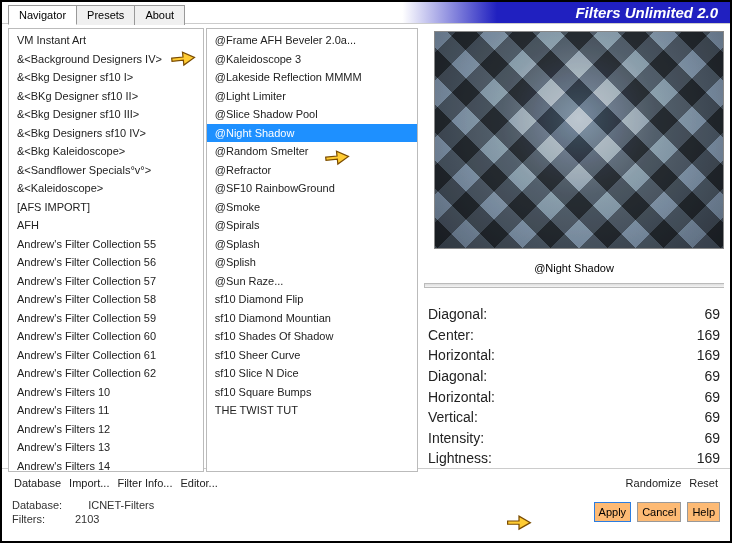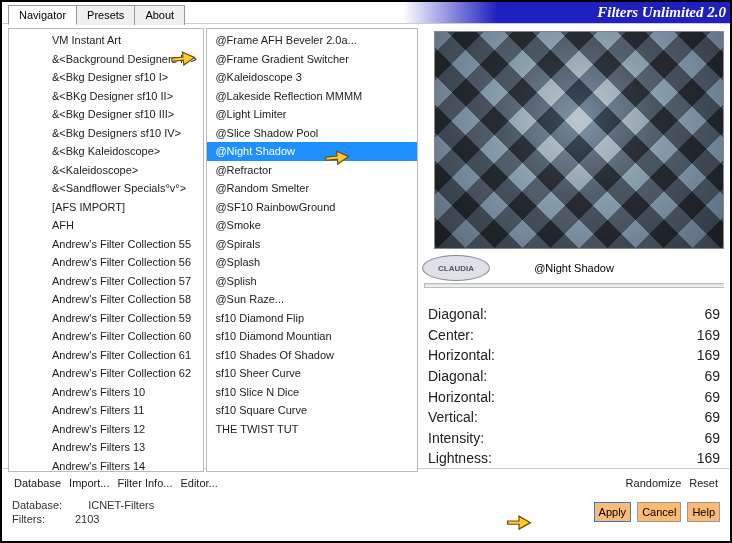--- a/index.html
+++ b/index.html
@@ -14,27 +14,27 @@
   border: 2px solid #000;
 }
 .header {
   background: linear-gradient(to right, #fff 0%, #fff 55%, #2020c0 68%, #2020c0 100%);
   height: 22px;
   position: relative;
   border-bottom: 1px solid #ccc;
 }
 .header-title {
   position: absolute;
-  right: 4px;
+  right: 12px;
   top: 2px;
   color: #fff;
   font-weight: bold;
   font-style: italic;
   font-size: 15px;
-  font-family: Liberation Serif, serif;
+  font-family: Liberation Sans, sans-serif;
 }
 .tabs {
   position: absolute;
   top: 3px;
   left: 6px;
   display: flex;
 }
 .tab {
   padding: 3px 10px 3px 10px;
   border: 1px solid #999;
@@ -54,21 +54,21 @@
   display: flex;
   height: 448px;
   padding: 4px 6px 0 6px;
 }
 .panel-a, .panel-b {
   border: 1px solid #bbb;
   background: #fff;
   overflow: hidden;
   position: relative;
 }
-.panel-a { width: 202px; margin-right: 2px; padding-left: 35px; }
+.panel-a { width: 202px; margin-right: 2px; }
 .panel-b { width: 219px; margin-right: 6px; }
 .listbox {
   height: 100%;
   overflow-y: scroll;
   padding: 2px 0;
 }
 .list-item {
   padding: 1px 6px 1px 8px;
   font-size: 11px;
   white-space: nowrap;
@@ -213,22 +213,22 @@
 
   <div class="panel-a">
     <div class="listbox list-scrollbar" id="listA">
         <div class="list-item">VM Instant Art</div>
         <div class="list-item">&amp;&lt;Background Designers IV&gt;</div>
         <div class="list-item">&amp;&lt;Bkg Designer sf10 I&gt;</div>
         <div class="list-item">&amp;&lt;BKg Designer sf10 II&gt;</div>
         <div class="list-item">&amp;&lt;Bkg Designer sf10 III&gt;</div>
         <div class="list-item">&amp;&lt;Bkg Designers sf10 IV&gt;</div>
         <div class="list-item">&amp;&lt;Bkg Kaleidoscope&gt;</div>
+        <div class="list-item">&amp;&lt;Sandflower Specials°v°&gt;</div>
         <div class="list-item">&amp;&lt;Kaleidoscope&gt;</div>
-        <div class="list-item">&amp;&lt;Sandflower Specials°v°&gt;</div>
         <div class="list-item">[AFS IMPORT]</div>
         <div class="list-item">AFH</div>
         <div class="list-item">Andrew's Filter Collection 55</div>
         <div class="list-item">Andrew's Filter Collection 56</div>
         <div class="list-item">Andrew's Filter Collection 57</div>
         <div class="list-item">Andrew's Filter Collection 58</div>
         <div class="list-item">Andrew's Filter Collection 59</div>
         <div class="list-item">Andrew's Filter Collection 60</div>
         <div class="list-item">Andrew's Filter Collection 61</div>
         <div class="list-item">Andrew's Filter Collection 62</div>
@@ -236,49 +236,47 @@
         <div class="list-item">Andrew's Filters 11</div>
         <div class="list-item">Andrew's Filters 12</div>
         <div class="list-item">Andrew's Filters 13</div>
         <div class="list-item">Andrew's Filters 14</div>
       </div>
   </div>
 
   <div class="panel-b">
     <div class="listbox" id="listB" style="overflow-y:hidden;">
         <div class="list-item">@Frame AFH Beveler 2.0a...</div>
-        <div class="list-item">@Frame Gradient Switcher</div>
         <div class="list-item">@Kaleidoscope 3</div>
         <div class="list-item">@Lakeside Reflection MMMM</div>
         <div class="list-item">@Light Limiter</div>
         <div class="list-item">@Slice Shadow Pool</div>
         <div class="list-item selected">@Night Shadow</div>
+        <div class="list-item">@Random Smelter</div>
         <div class="list-item">@Refractor</div>
-        <div class="list-item">@Random Smelter</div>
         <div class="list-item">@SF10 RainbowGround</div>
         <div class="list-item">@Smoke</div>
         <div class="list-item">@Spirals</div>
         <div class="list-item">@Splash</div>
         <div class="list-item">@Splish</div>
         <div class="list-item">@Sun Raze...</div>
         <div class="list-item">sf10 Diamond Flip</div>
         <div class="list-item">sf10 Diamond Mountian</div>
         <div class="list-item">sf10 Shades Of Shadow</div>
         <div class="list-item">sf10 Sheer Curve</div>
         <div class="list-item">sf10 Slice N Dice</div>
-        <div class="list-item">sf10 Square Curve</div>
+        <div class="list-item">sf10 Square Bumps</div>
         <div class="list-item">THE TWIST TUT</div>
       </div>
   </div>
 
   <div class="panel-c">
     <div class="preview"></div>
 
     <div class="filter-label-row">
-      <div class="watermark">CLAUDIA</div>
       <div class="filter-display-name">@Night Shadow</div>
     </div>
     <div class="params-bar"></div>
     <div style="height:10px"></div>
 
     <div class="params" id="params">
         <div class="param-row">
           <span class="pl">Diagonal:</span>
           <span class="pv">69</span>
         </div>

